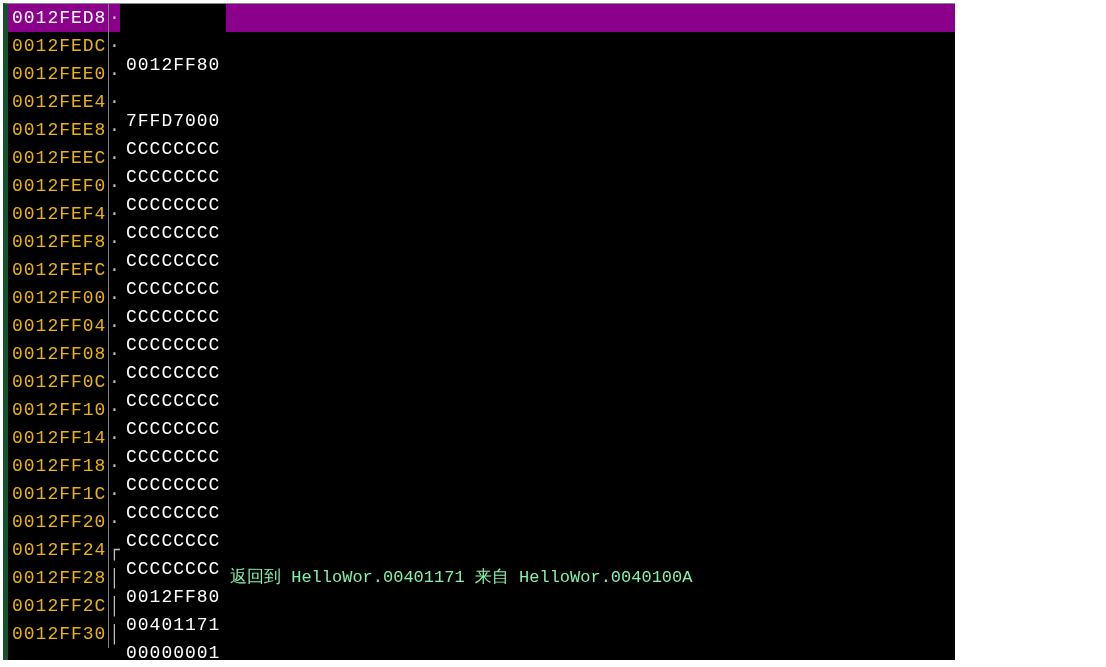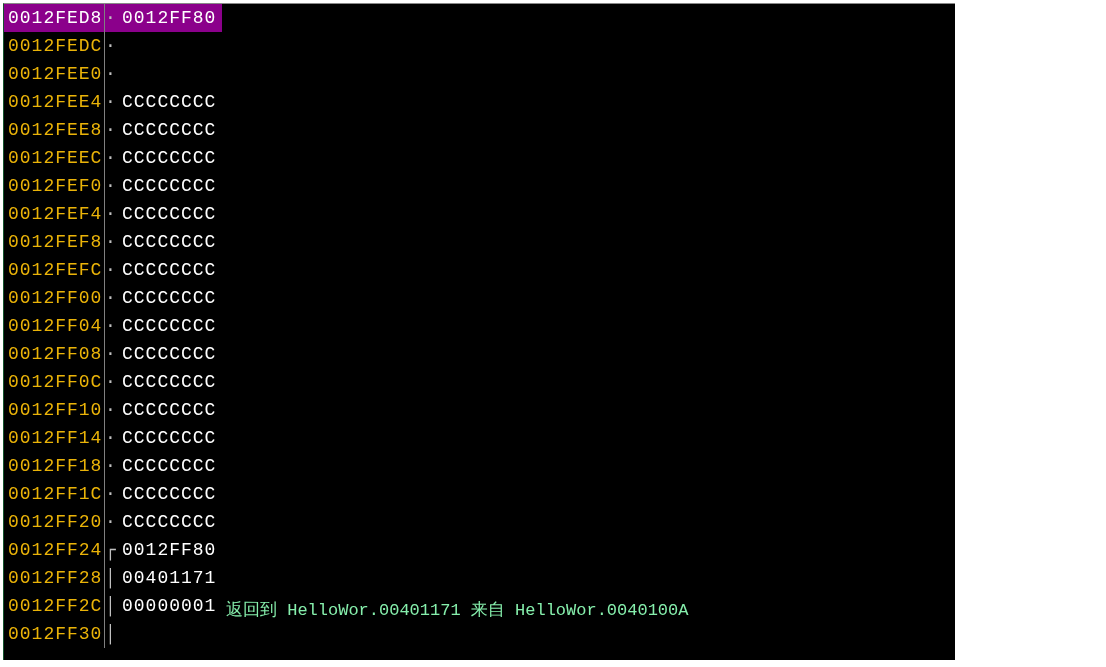--- a/index.html
+++ b/index.html
@@ -9,21 +9,21 @@
     width: 1106px;
     height: 667px;
     overflow: hidden;
   }
   .panel {
     position: relative;
     margin: 3px 0 0 3px;
     width: 952px;
     height: 657px;
     background: #000;
-    border-left: 1px solid #14532d;
+    border-left: 5px solid #14532d;
     border-top: 1px solid #888;
     box-sizing: border-box;
   }
   .row {
     display: flex;
     height: 28px;
     line-height: 28px;
     font-family: "Fixedsys", "MS Sans Serif", "Courier New", monospace;
     font-size: 18px;
     letter-spacing: 1px;
@@ -46,39 +46,39 @@
     border-left: 1px solid #808080;
     padding-left: 0;
     text-align: center;
     box-sizing: border-box;
   }
   .val {
     width: 106px;
     color: #fff;
     padding-left: 6px;
     box-sizing: border-box;
+    margin-top: 47px;
   }
   .rest {
     flex: 1;
     color: #86efac;
     padding-left: 4px;
     font-family: "SimSun", "Fixedsys", "Courier New", monospace;
     font-size: 17px;
     letter-spacing: 0;
     box-sizing: border-box;
-    margin-top: 33px;
   }
 </style>
 </head>
 <body>
 
 <div class="panel" id="panel">
     <div class="row selected"><span class="addr">0012FED8</span><span class="sep">·</span><span class="val">0012FF80</span><span class="rest"></span></div>
     <div class="row"><span class="addr">0012FEDC</span><span class="sep">·</span><span class="rest"></span></div>
-    <div class="row"><span class="addr">0012FEE0</span><span class="sep">·</span><span class="rest"></span></div>
+    <div class="row"><span class="addr">0012FEE0</span><span class="sep">·</span><span class="val">7FFD7000</span><span class="rest"></span></div>
     <div class="row"><span class="addr">0012FEE4</span><span class="sep">·</span><span class="val">CCCCCCCC</span><span class="rest"></span></div>
     <div class="row"><span class="addr">0012FEE8</span><span class="sep">·</span><span class="val">CCCCCCCC</span><span class="rest"></span></div>
     <div class="row"><span class="addr">0012FEEC</span><span class="sep">·</span><span class="val">CCCCCCCC</span><span class="rest"></span></div>
     <div class="row"><span class="addr">0012FEF0</span><span class="sep">·</span><span class="val">CCCCCCCC</span><span class="rest"></span></div>
     <div class="row"><span class="addr">0012FEF4</span><span class="sep">·</span><span class="val">CCCCCCCC</span><span class="rest"></span></div>
     <div class="row"><span class="addr">0012FEF8</span><span class="sep">·</span><span class="val">CCCCCCCC</span><span class="rest"></span></div>
     <div class="row"><span class="addr">0012FEFC</span><span class="sep">·</span><span class="val">CCCCCCCC</span><span class="rest"></span></div>
     <div class="row"><span class="addr">0012FF00</span><span class="sep">·</span><span class="val">CCCCCCCC</span><span class="rest"></span></div>
     <div class="row"><span class="addr">0012FF04</span><span class="sep">·</span><span class="val">CCCCCCCC</span><span class="rest"></span></div>
     <div class="row"><span class="addr">0012FF08</span><span class="sep">·</span><span class="val">CCCCCCCC</span><span class="rest"></span></div>

